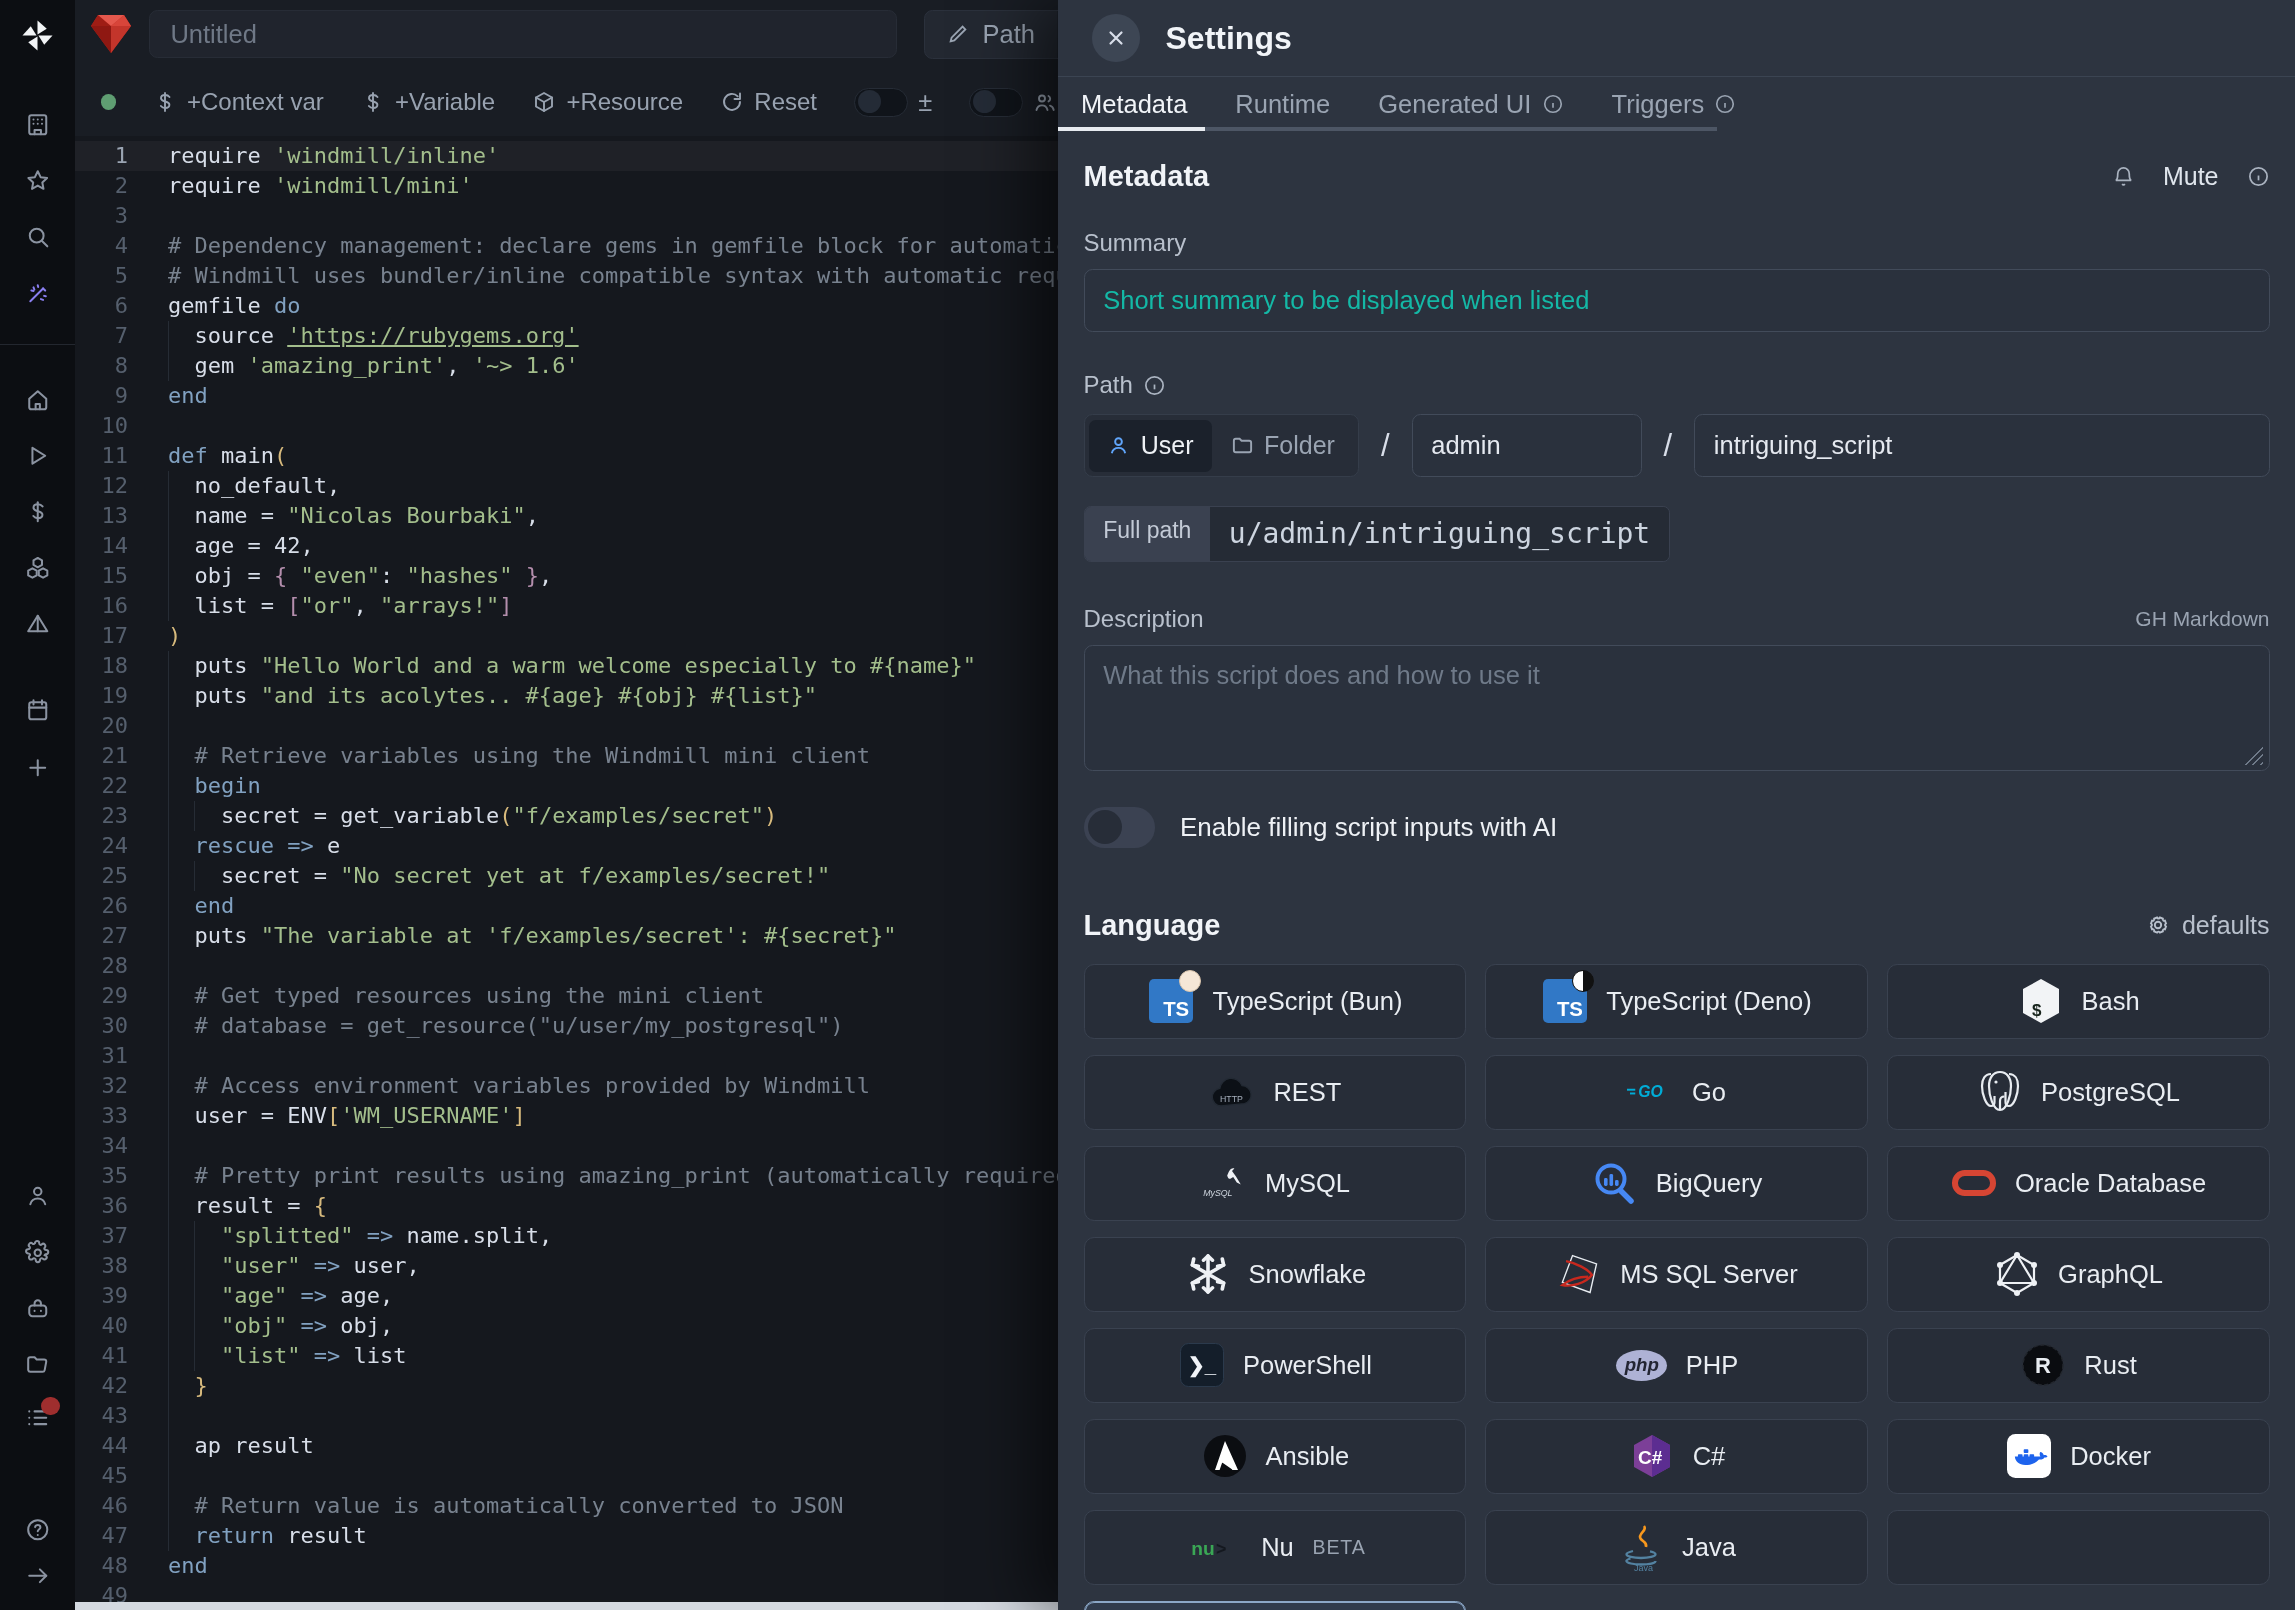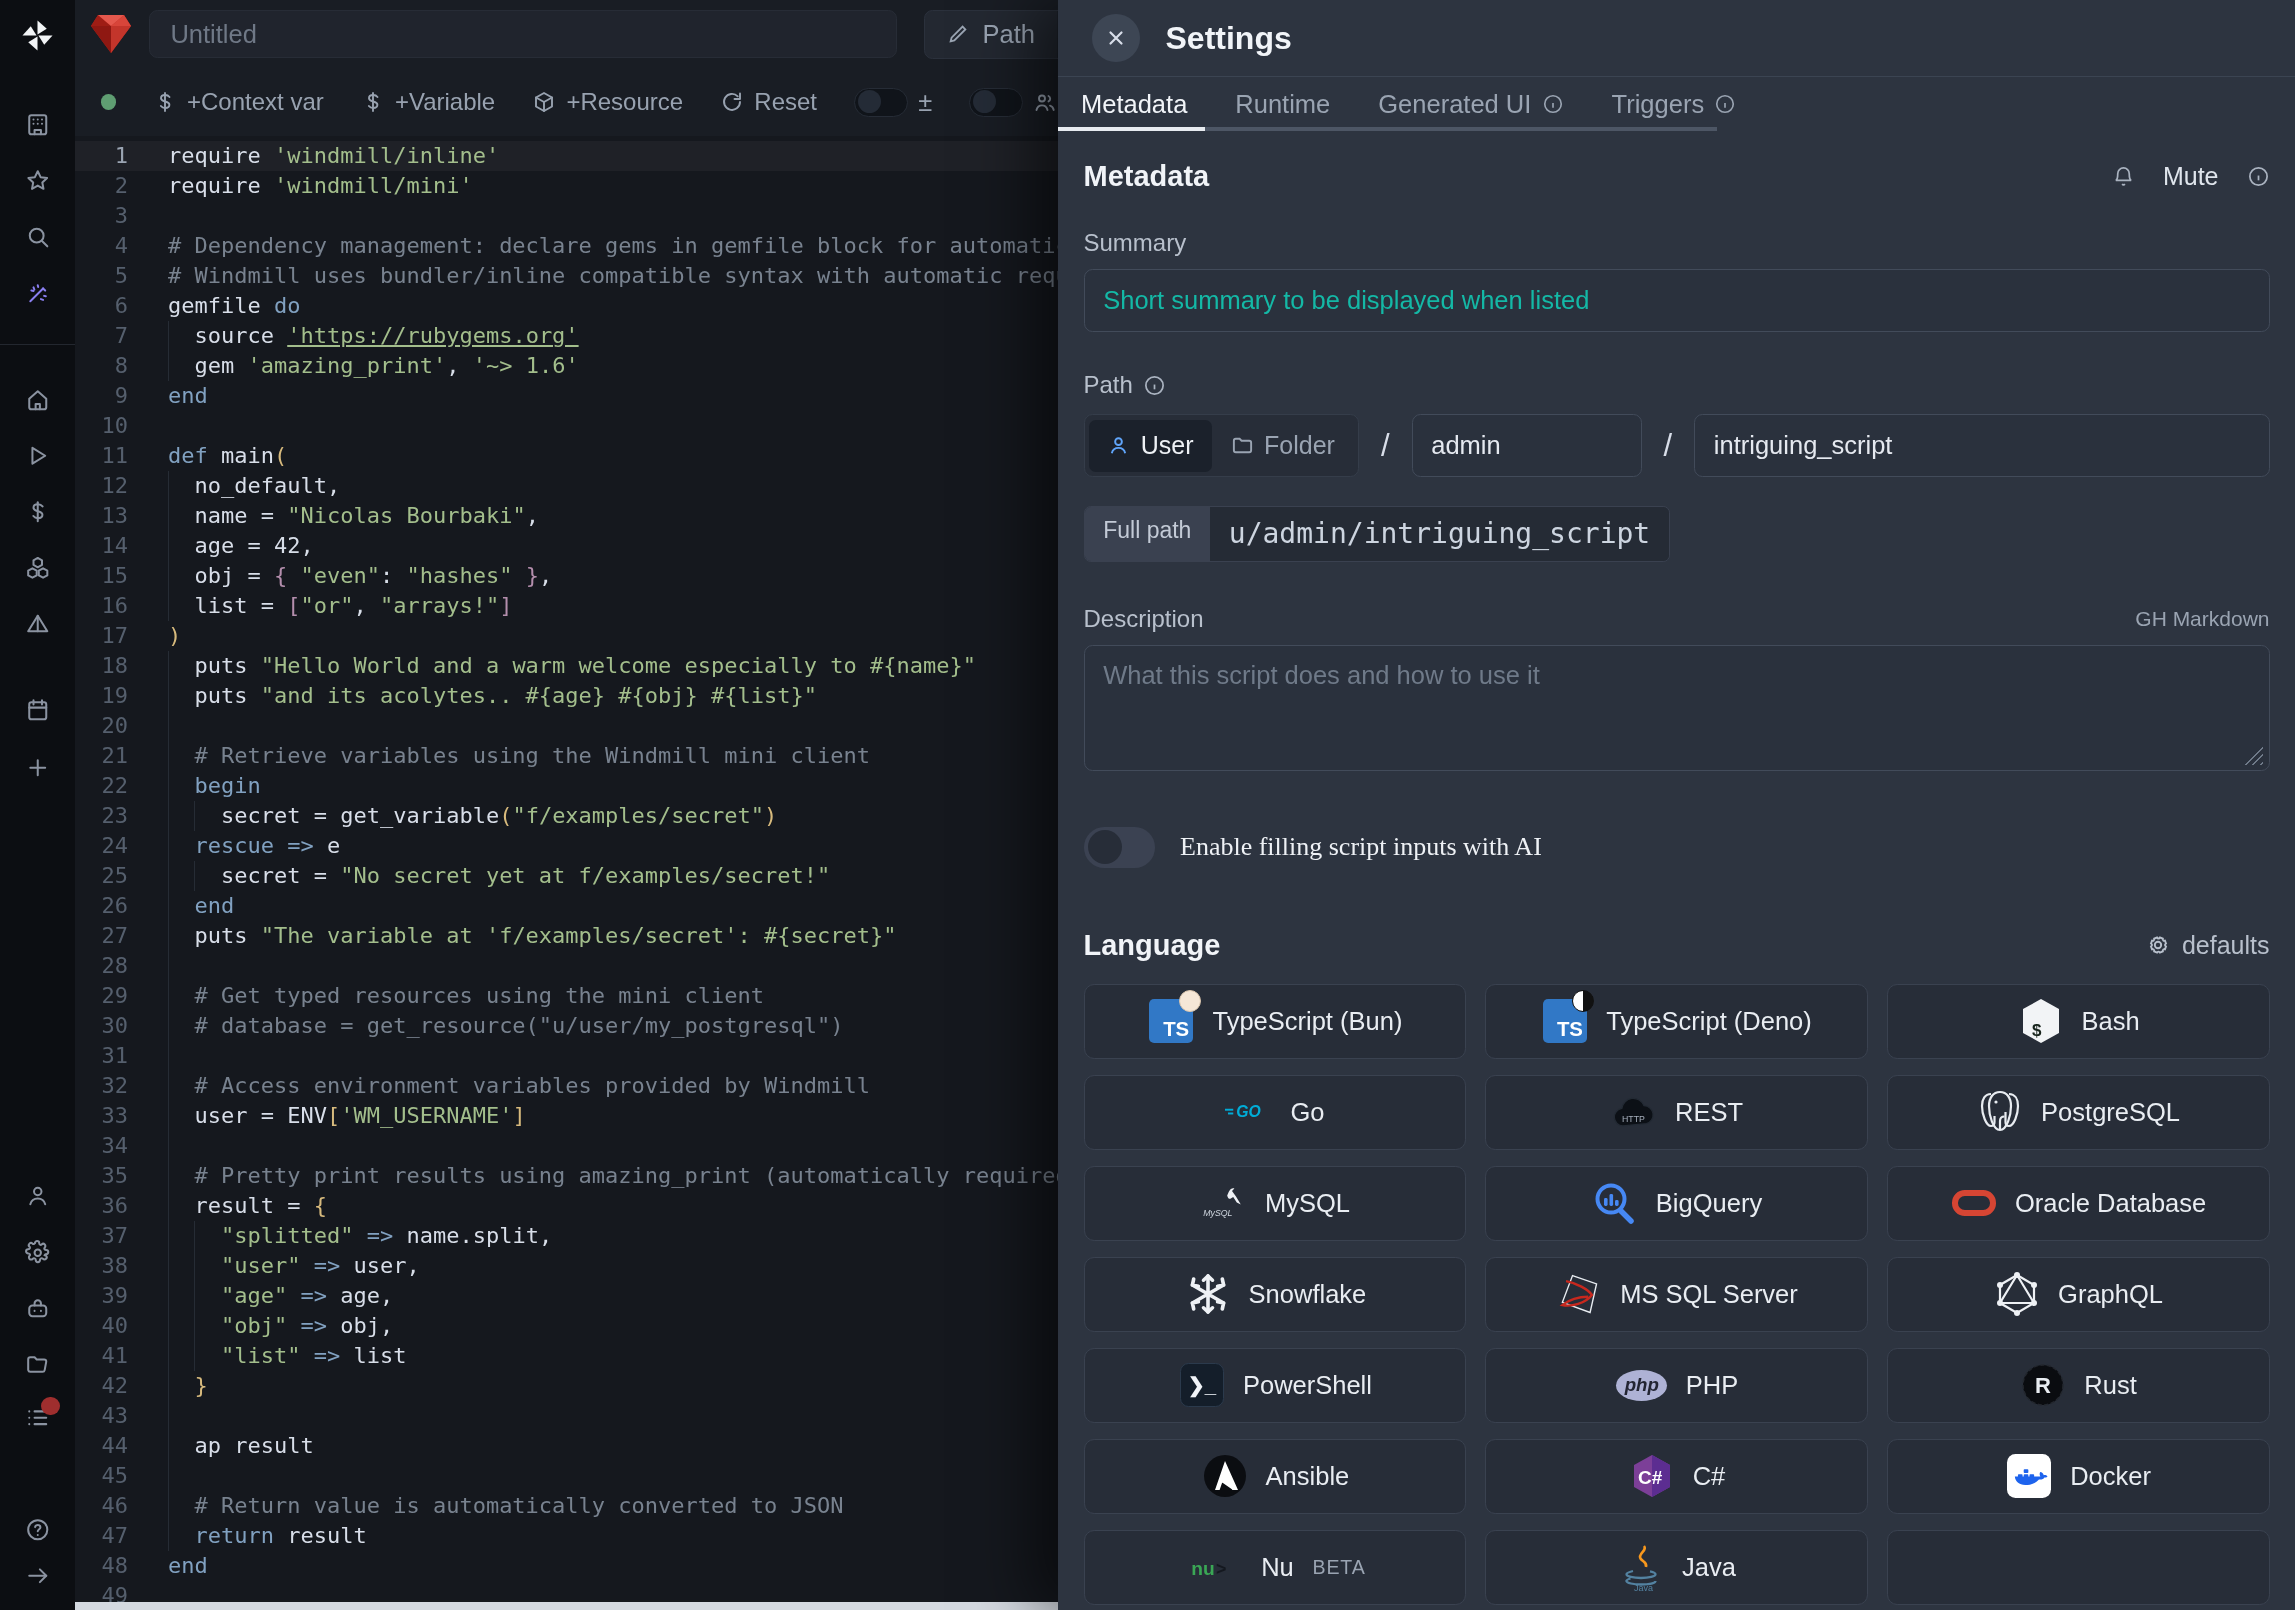--- a/index.html
+++ b/index.html
@@ -78,21 +78,21 @@
   .kind-opt.active svg { stroke:#60a5fa; }
   .slash { font-size:31px; color:#d8dee9; font-weight:300; }
   #owner-input { width:230px; color:#e5e9f0; }
   #name-input { flex:1; color:#e5e9f0; }
   #fullpath { display:inline-flex; margin-top:29px; border:0.9px solid #3a4150; border-radius:6.8px; overflow:hidden; }
   #fullpath .lab { background:#3a4150; color:#c3cad6; font-size:23px; padding:10.2px 18.7px; }
   #fullpath .val { background:#252b35; color:#cdd5e0; font-family:"DejaVu Sans Mono", monospace; font-size:28px; padding:10.2px 18.7px; }
   #desc-area { margin-top:12px; background:#2a313d; border:0.9px solid #424b5a; border-radius:8.5px; height:126px; padding:15.3px 18.7px; font-size:25.5px; color:#6f7a89; position:relative; }
   .resize-grip { position:absolute; right:5.1px; bottom:5.1px; width:18.7px; height:18.7px;
     background:linear-gradient(135deg, transparent 0 50%, #6f7a89 50% 55%, transparent 55% 70%, #6f7a89 70% 75%, transparent 75% 90%, #6f7a89 90% 95%, transparent 95%); }
-  #ai-row { display:flex; align-items:center; gap:25.5px; margin-top:56px;font-family:Liberation Serif, serif; }
+  #ai-row { display:flex; align-items:center; gap:25.5px; margin-top:36px; }
   #ai-toggle { width:71px; height:41px; border-radius:20.4px; background:#3b4252; position:relative; }
   #ai-toggle .knob { position:absolute; left:4.3px; top:3.4px; width:34px; height:34px; border-radius:50%; background:#272d38; }
   #ai-label { font-size:26px; color:#eef1f5; }
   .defaults { display:flex; align-items:center; gap:12px; color:#b8c0cc; font-size:25px; }
   .defaults svg { width:24px; height:24px; stroke:#b8c0cc; stroke-width:1.9; fill:none; }
   #lang-grid { margin-top:22px; display:grid; grid-template-columns:repeat(3, 1fr); gap:16px 18.7px; }
   .lang-card { height:75px; background:#272d38; border:0.9px solid #3a4250; border-radius:10.2px; display:flex; align-items:center; justify-content:center; gap:17px; }
   .lang-card.selected { background:#303b4c; border:1.7px solid #8ba7c7; box-shadow:0 0 0 0.9px #8ba7c7 inset; }
   .lang-label { font-size:25.5px; color:#e9edf2; }
   .beta { font-size:19.6px; color:#9aa4b2; letter-spacing:0.9px; margin-left:1.7px; }
@@ -509,37 +509,37 @@
           <div class="lang-card">
             <span class="lgi">
               <svg viewBox="0 0 48 48">
                 <path d="M24 2 42 12v24L24 46 6 36V12z" fill="#f2f4f6"></path>
                 <text x="15" y="39" font-size="17" font-weight="bold" fill="#18251d">$</text>
               </svg>
             </span>
             <span class="lang-label">Bash</span>
           </div>
           <div class="lang-card">
+            <span class="lgi">
+              <svg viewBox="0 0 52 42">
+                <path d="M14 36a9.5 9.5 0 0 1-1.2-18.9 12.5 12.5 0 0 1 24-3 10 10 0 0 1 2.7 19.6z" fill="#0c1016" stroke="#232a34" stroke-width="1.4"></path>
+                <text x="13" y="32" font-size="9.5" fill="#a7b0bd">HTTP</text>
+              </svg>
+            </span>
+            <span class="lang-label">REST</span>
+          </div>
+          <div class="lang-card">
             <span class="lgi go-wrap">
               <svg viewBox="0 0 64 28">
                 <rect x="0" y="10" width="11" height="2.6" fill="#00acd7"></rect>
                 <rect x="4" y="15" width="7" height="2.6" fill="#00acd7"></rect>
                 <text x="15" y="21.5" font-style="italic" font-weight="bold" font-size="21" fill="#00acd7">GO</text>
               </svg>
             </span>
             <span class="lang-label">Go</span>
-          </div>
-          <div class="lang-card">
-            <span class="lgi">
-              <svg viewBox="0 0 52 42">
-                <path d="M14 36a9.5 9.5 0 0 1-1.2-18.9 12.5 12.5 0 0 1 24-3 10 10 0 0 1 2.7 19.6z" fill="#0c1016" stroke="#232a34" stroke-width="1.4"></path>
-                <text x="13" y="32" font-size="9.5" fill="#a7b0bd">HTTP</text>
-              </svg>
-            </span>
-            <span class="lang-label">REST</span>
           </div>
           <div class="lang-card">
             <span class="lgi">
               <svg viewBox="0 0 48 48" fill="none" stroke="#e8ecf1" stroke-width="2.2">
                 <path d="M33 6c6 0 9 5 9 12 0 8-4 20-9 20-2 0-3.5-1.2-3.5-4V24"></path>
                 <path d="M15 6C9 6 6 11 6 18c0 8 4 20 9 20 2 0 3.5-1.2 3.5-4v-6"></path>
                 <path d="M24 4c-7 0-11 6-11 14 0 9 4 24 11 24s11-15 11-24C35 10 31 4 24 4z"></path>
                 <circle cx="20" cy="14" r="1.6" fill="#e8ecf1" stroke="none"></circle>
                 <path d="M24 42v-9c0-3 2-4.5 4.5-4.5"></path>
               </svg>

